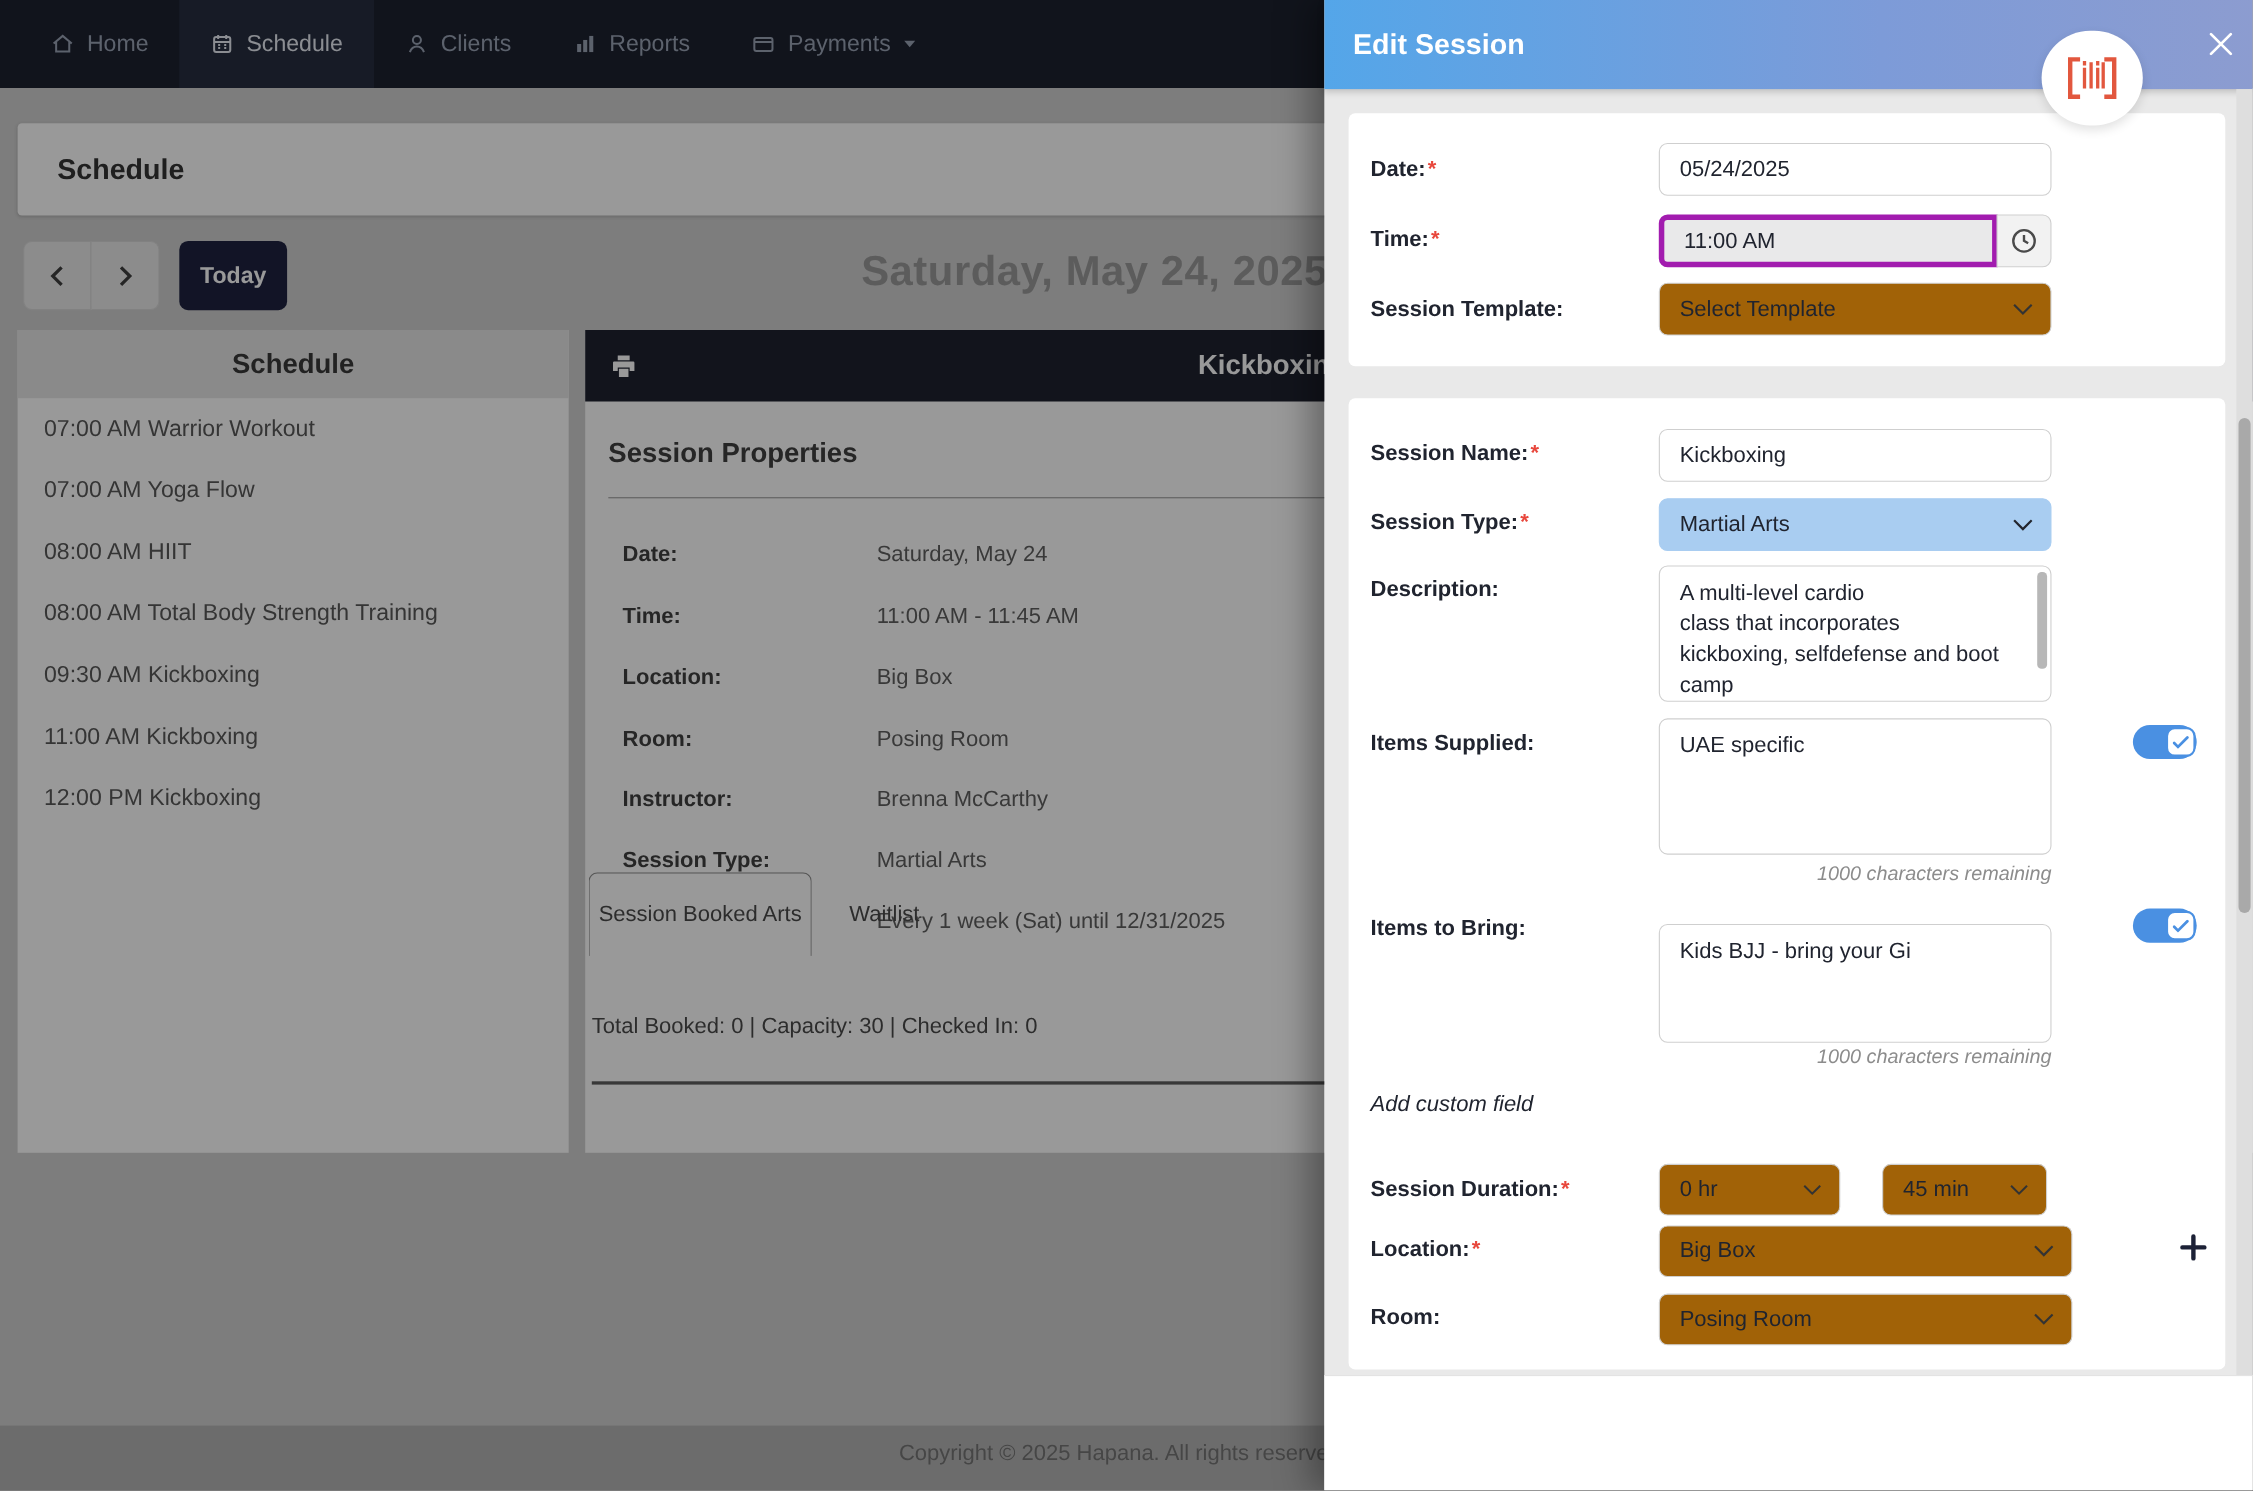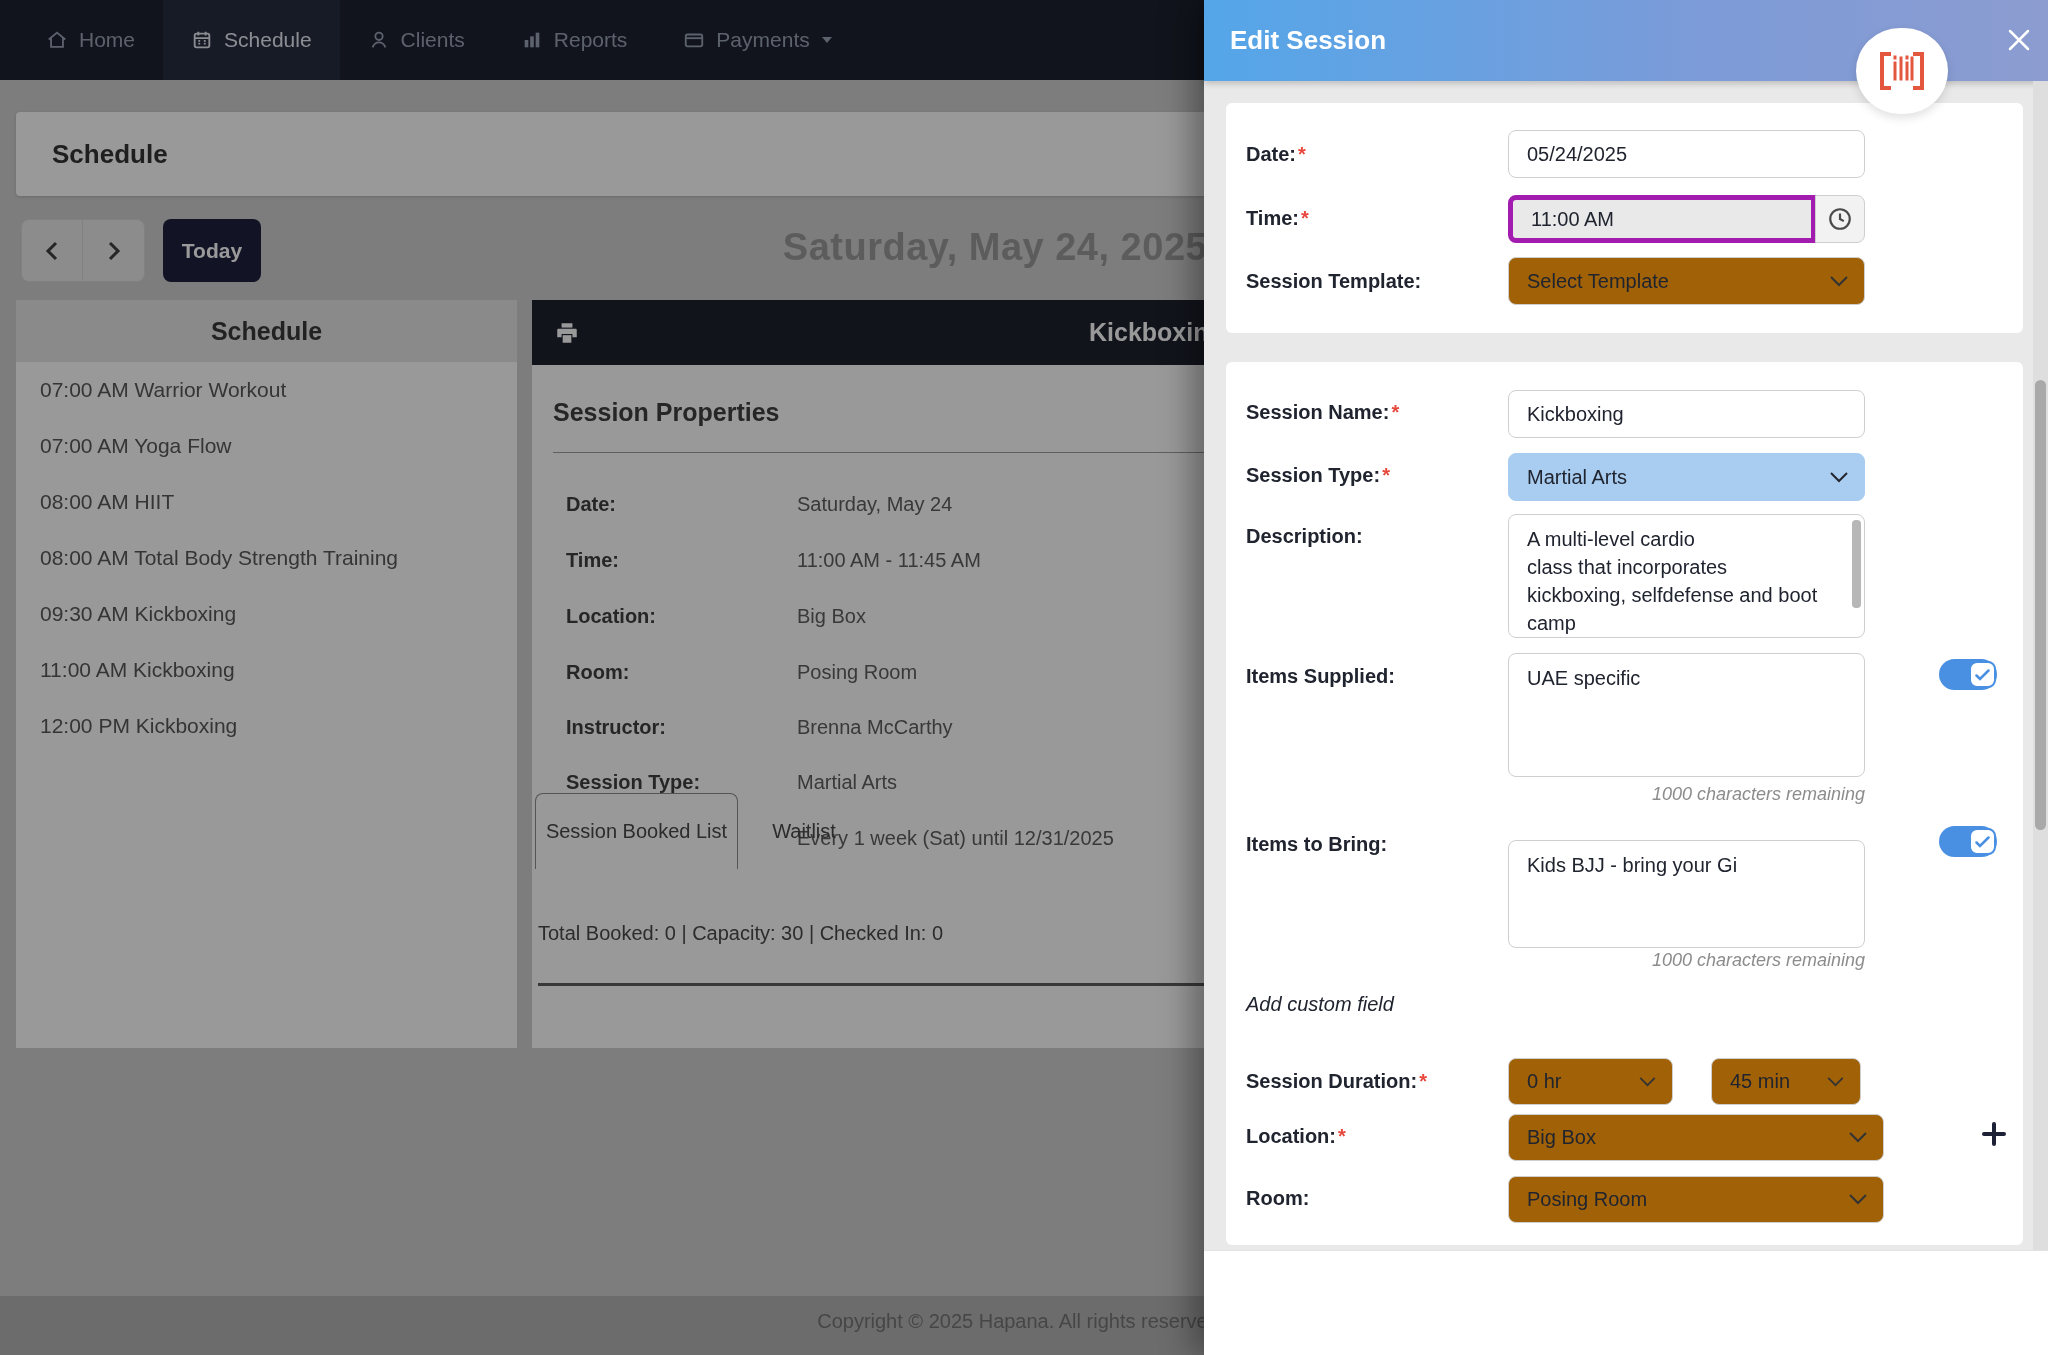--- a/index.html
+++ b/index.html
@@ -183,21 +183,21 @@
       <span class="prop-value" style="top:305px;">Big Box</span>
       <span class="prop-label" style="top:361px;">Room:</span>
       <span class="prop-value" style="top:361px;">Posing Room</span>
       <span class="prop-label" style="top:416px;">Instructor:</span>
       <span class="prop-value" style="top:416px;">Brenna McCarthy</span>
       <span class="prop-label" style="top:471px;">Session Type:</span>
       <span class="prop-value" style="top:471px;">Martial Arts</span>
       <span class="prop-label" style="top:527px;">Recurring:</span>
       <span class="prop-value" style="top:527px;text-align:center;">Every 1 week (Sat) until 12/31/2025</span>
 
-      <div class="tab active" style="left:3px; top:493px; width:203px; height:76px;">Session Booked List</div>
+      <div class="tab active" style="left:3px; top:493px; width:203px; height:76px;">Session Booked Arts</div>
       <div class="tab" style="left:206px; top:493px; width:132px; height:76px;">Waitlist</div>
 
       <div class="abs" style="left:6px; top:622px; font-size:20px; color:#4a4a4a;">Total Booked: 0 | Capacity: 30 | Checked In: 0</div>
       <div class="abs" style="left:6px; top:683px; width:1462px; height:3px; background:#5e5e5e;"></div>
     </div>
 
     <div class="page-footer"></div>
     <div class="copyright">Copyright © 2025 Hapana. All rights reserved</div>
   </div>
 

